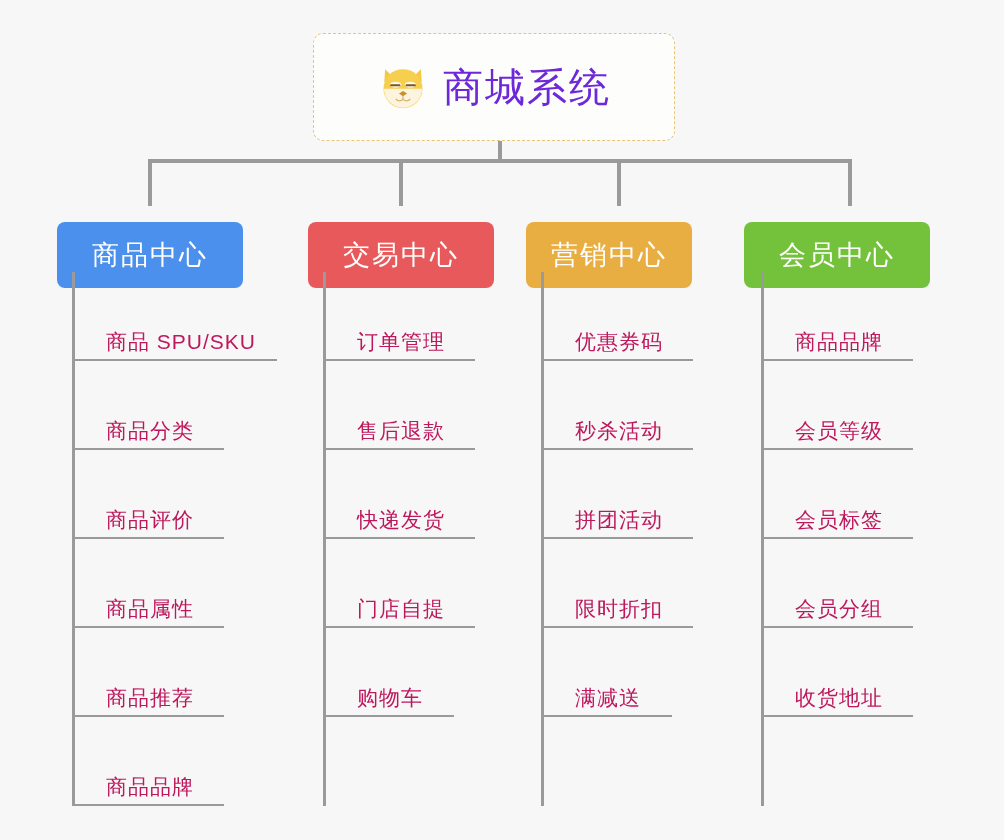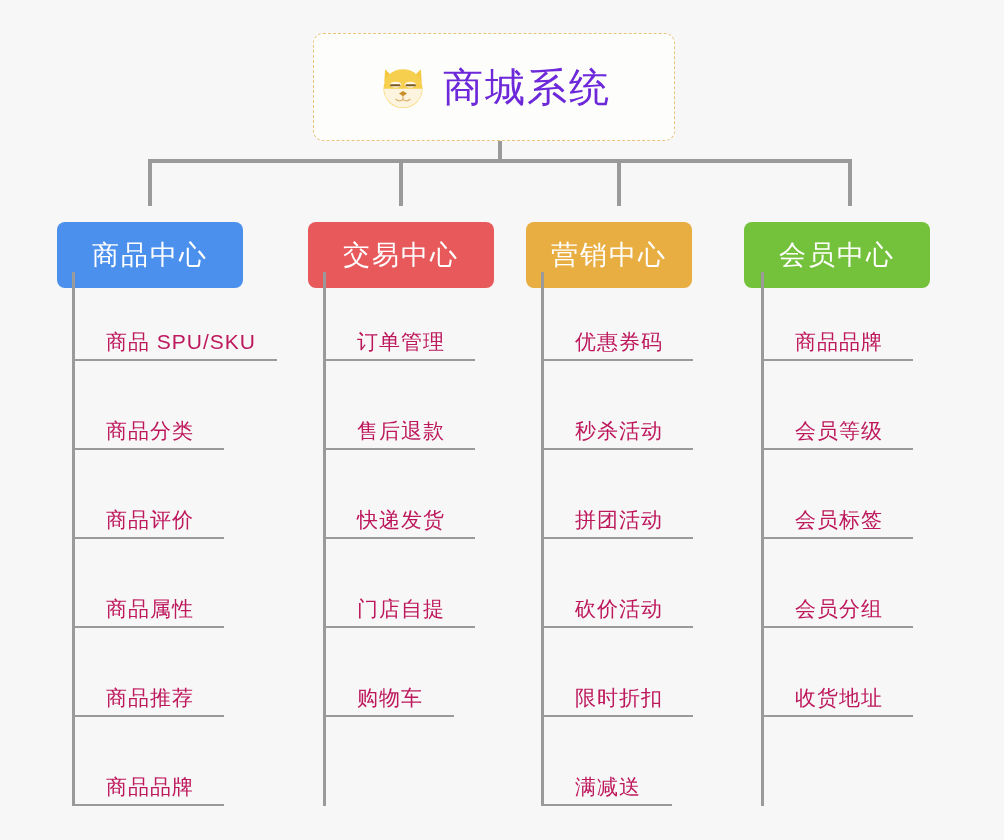--- a/index.html
+++ b/index.html
@@ -213,24 +213,20 @@
         </div>
         <div class="leaf-item">
           <span class="leaf-text">秒杀活动</span>
           <div class="leaf-rule" style="width: 152px; background: rgb(154, 154, 154);"></div>
         </div>
         <div class="leaf-item">
           <span class="leaf-text">拼团活动</span>
           <div class="leaf-rule" style="width: 152px; background: rgb(154, 154, 154);"></div>
         </div>
         <div class="leaf-item">
-          <span class="leaf-text">砍价活动</span>
-          <div class="leaf-rule" style="width: 152px; background: rgb(154, 154, 154);"></div>
-        </div>
-        <div class="leaf-item">
           <span class="leaf-text">限时折扣</span>
           <div class="leaf-rule" style="width: 152px; background: rgb(154, 154, 154);"></div>
         </div>
         <div class="leaf-item">
           <span class="leaf-text">满减送</span>
           <div class="leaf-rule" style="width: 131px; background: rgb(154, 154, 154);"></div>
         </div>
       </div>
       <div class="cat-box" style="left: 744px; top: 206px; width: 186px; background: rgb(116, 193, 60);">
         <span class="cat-label">会员中心</span>

